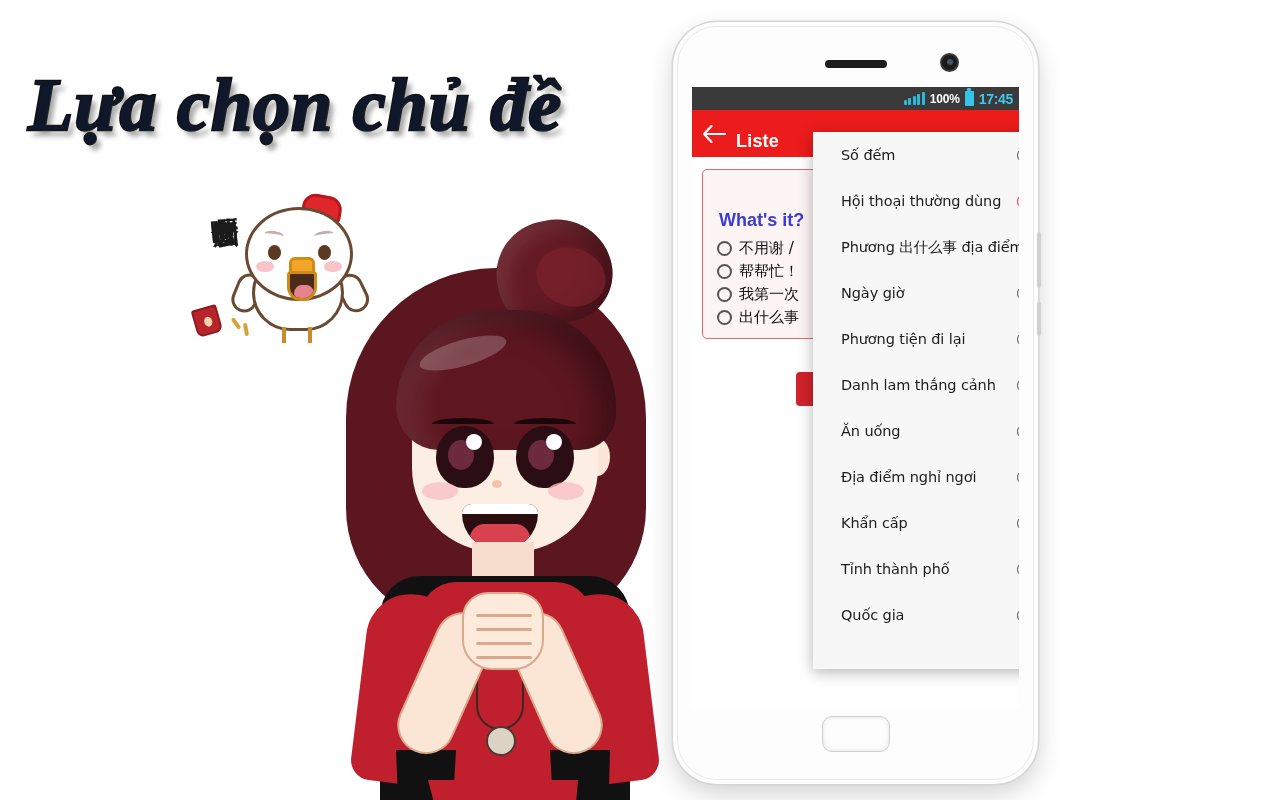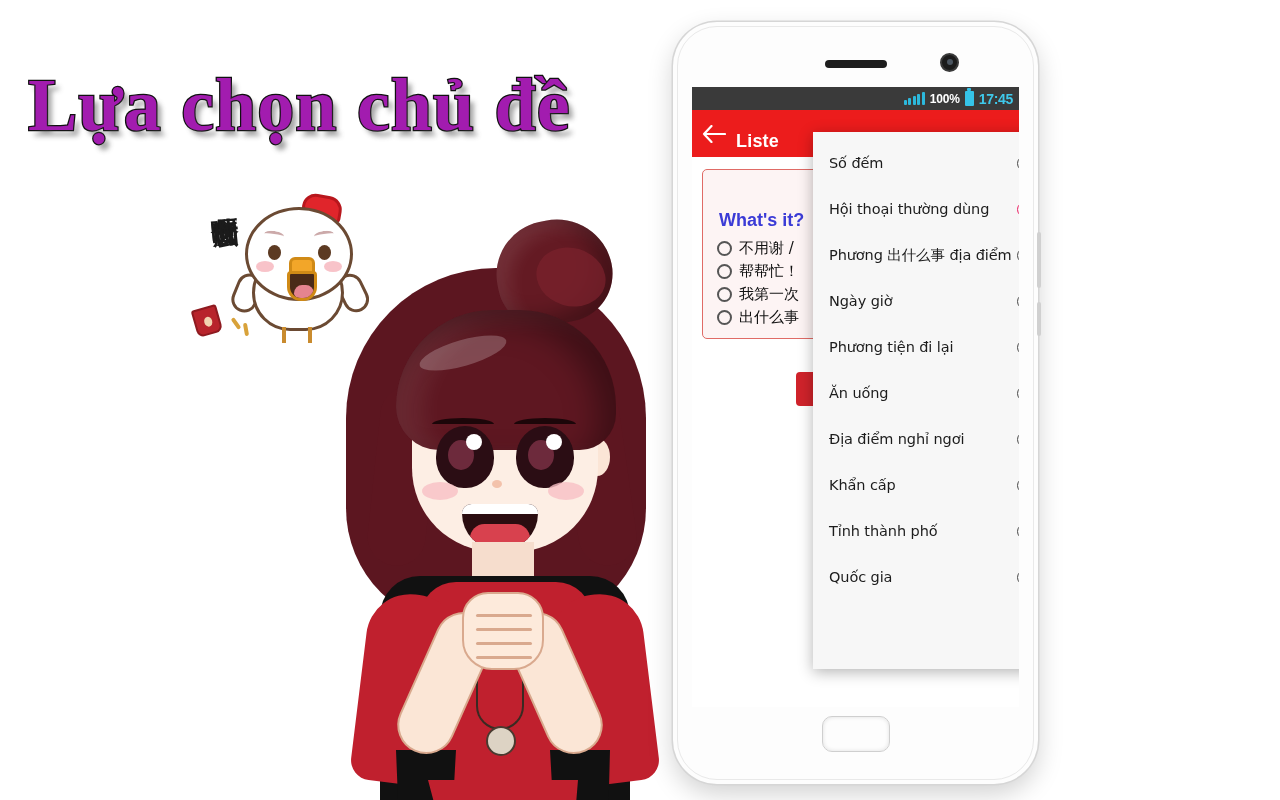--- a/index.html
+++ b/index.html
@@ -8,22 +8,22 @@
     background: #ffffff;
     font-family: "Liberation Sans", "DejaVu Sans", sans-serif;
     overflow: hidden;
   }
   #stage { position: relative; width: 1280px; height: 800px; background:#fff; }
 
   
   .hero-title {
     position: absolute; left: 28px; top: 63px;
     font-family: "Liberation Serif", "DejaVu Serif", serif;
-    font-size: 74px; font-weight: 700; 
-    color: #a21caf;
+    font-size: 74px; font-weight: 700; font-style: italic;
+    color: #0f172a;
     letter-spacing: 1px;
     white-space: nowrap;
     -webkit-text-stroke: 2.5px #111;
     paint-order: stroke fill;
     text-shadow: 5px 6px 5px rgba(60,60,60,.45);
   }
 
   
   .sticker { position: absolute; left: 190px; top: 195px; width: 205px; height: 150px; }
   .cn-vert {
@@ -158,21 +158,21 @@
   .qtitle { color:#3b3bd6; font-size:18px; font-weight:700; margin:26px 0 8px 4px;}
   .qopt { display:flex; align-items:center; gap:7px; margin:4px 0 4px 2px;
     font-family:"DejaVu Sans", sans-serif; font-size:15px; color:#111; white-space:nowrap;}
   .qradio { width:15px; height:15px; border:2px solid #555; border-radius:50%; flex:none;}
   .submit-btn { position:absolute; left:104px; top:215px; width:120px; height:34px;
     background:#d0232b; border-radius:4px; }
 
   
   .dialog { position:absolute; left:121px; top:45px; width:233px; height:537px;
     background:#f7f7f7; box-shadow:0 3px 14px rgba(0,0,0,.30); overflow:hidden; }
-  .dlg-list { position:absolute; left:0; top:8px; width:100%; }
+  .dlg-list { position:absolute; left:0; top:0; width:100%;padding-left:12px; }
   .dlg-item { display:flex; align-items:center; justify-content:space-between;
     height:46px; padding:0 14px 0 16px; }
   .dlg-label { font-family:"DejaVu Sans", sans-serif; font-size:14.5px; color:#1c1c1c;
     white-space:nowrap; letter-spacing:-.1px;}
   .radio { width:15px; height:15px; border:1.6px solid #4a4a4a; border-radius:50%; flex:none;}
   .radio.on { border-color:#ec1e63; position:relative;}
   .radio.on:after { content:""; position:absolute; left:3px; top:3px; width:7px; height:7px;
     background:#ec1e63; border-radius:50%;}
   .dlg-fade { position:absolute; left:0; right:0; bottom:0; height:16px;
     background:linear-gradient(to bottom, rgba(247,247,247,0), #f7f7f7);}
@@ -321,20 +321,24 @@
             </div>
             <div class="dlg-item">
               <span class="dlg-label">Ngày giờ</span>
               <span class="radio"></span>
             </div>
             <div class="dlg-item">
               <span class="dlg-label">Phương tiện đi lại</span>
               <span class="radio"></span>
             </div>
             <div class="dlg-item">
+              <span class="dlg-label">Danh lam thắng cảnh</span>
+              <span class="radio"></span>
+            </div>
+            <div class="dlg-item">
               <span class="dlg-label">Ăn uống</span>
               <span class="radio"></span>
             </div>
             <div class="dlg-item">
               <span class="dlg-label">Địa điểm nghỉ ngơi</span>
               <span class="radio"></span>
             </div>
             <div class="dlg-item">
               <span class="dlg-label">Khẩn cấp</span>
               <span class="radio"></span>

